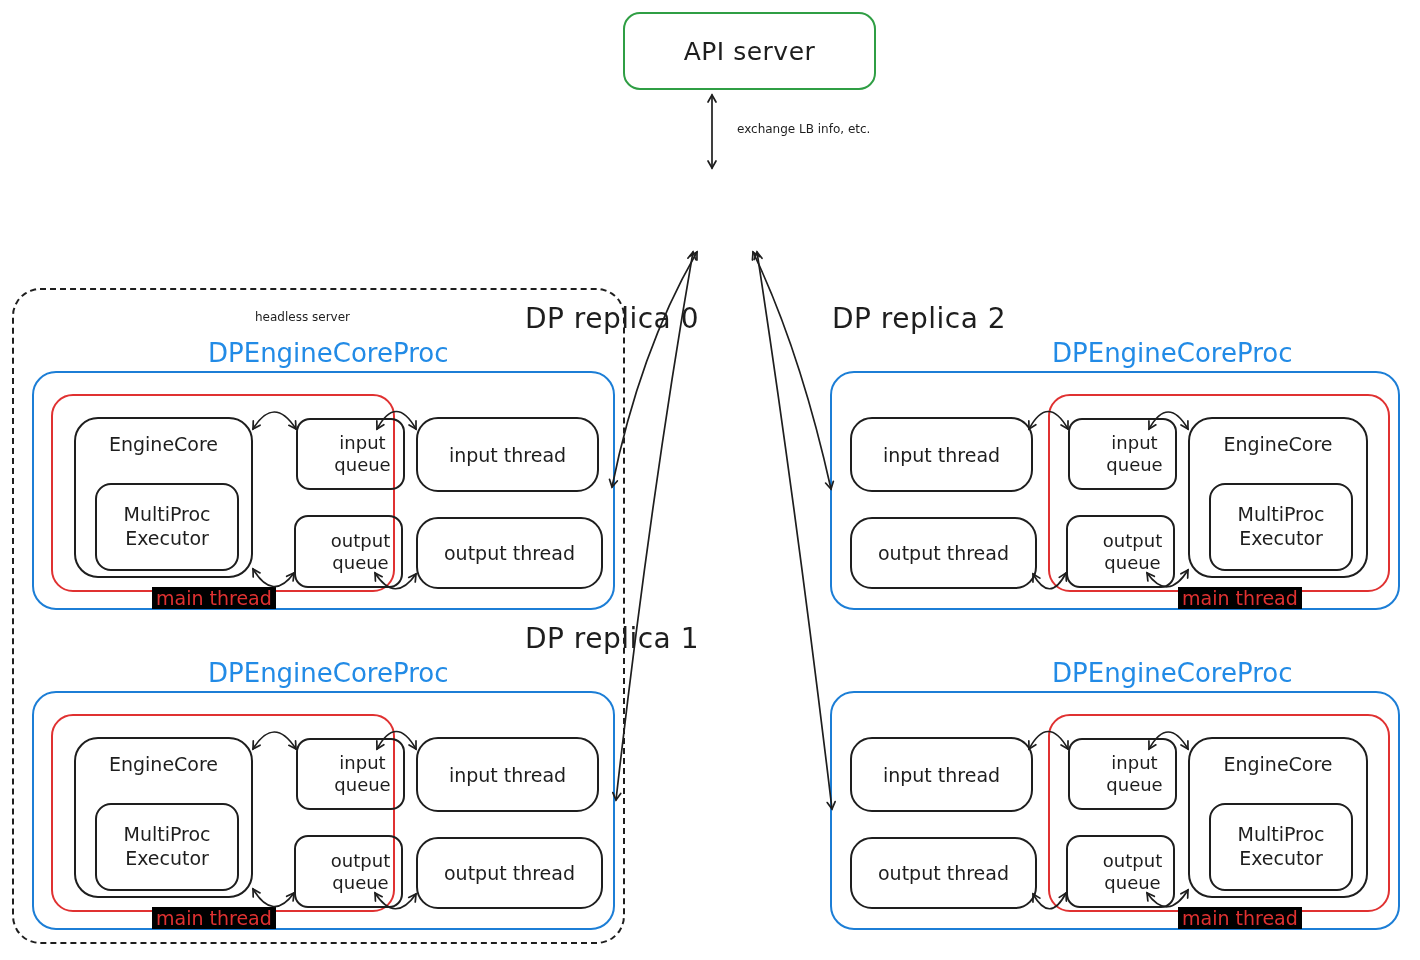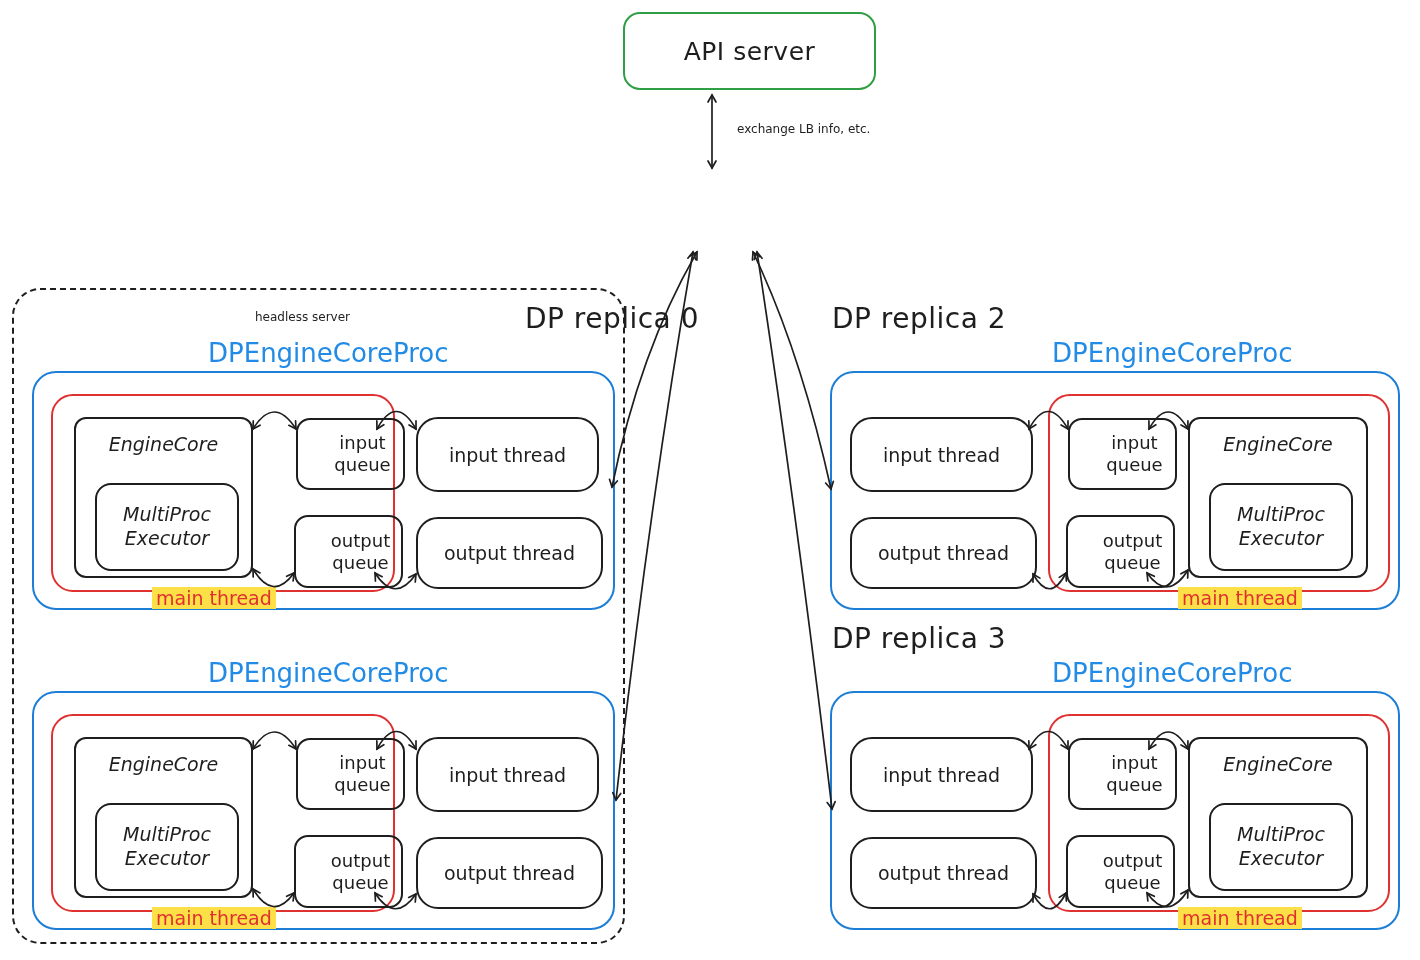--- a/index.html
+++ b/index.html
@@ -28,21 +28,21 @@
   .replica.left  .r-title { right:22px; }
   .replica.right .r-title { left:2px; }
   .r-proc { position:absolute; top:38px; font-size:26px; color:#228be6; white-space:nowrap; }
   .replica.left  .r-proc { left:176px; }
   .replica.right .r-proc { left:222px; }
   .blue-box { left:0; top:71px; width:583px; height:239px; border:2.5px solid #1c7ed6; border-radius:24px; }
   .replica.right .blue-box { width:570px; }
   .red-box { top:94px; width:344px; height:198px; border:2.5px solid #e03131; border-radius:22px; }
   .replica.left  .red-box { left:19px; }
   .replica.right .red-box { left:218px; width:342px; }
-  .engine-core { top:117px; width:179px; height:161px; border:2.8px solid #1e1e1e; border-radius:12px;font-style:italic; }
+  .engine-core { top:117px; width:179px; height:161px; border:2.8px solid #1e1e1e; border-radius:24px; }
   .replica.left  .engine-core { left:42px; }
   .replica.right .engine-core { left:358px; width:180px; }
   .ec-label { position:absolute; top:14px; width:100%; text-align:center; font-size:19px; }
   .executor {
     position:absolute; left:19px; top:64px; width:140px; height:84px;
     border:2.8px solid #1e1e1e; border-radius:16px; display:flex; align-items:center;
     justify-content:center; text-align:center; font-size:19px; line-height:1.25;
   }
   .q {
     position:absolute; border:2.8px solid #1e1e1e; border-radius:14px; display:flex;
@@ -55,21 +55,21 @@
   .replica.right .in-q  { left:238px; }
   .replica.right .out-q { left:236px; }
   .thread {
     position:absolute; border:2.8px solid #1e1e1e; border-radius:22px; display:flex;
     align-items:center; justify-content:center; font-size:19px;
   }
   .in-t  { top:117px; width:179px; height:71px; }
   .out-t { top:217px; width:183px; height:68px; }
   .replica.left  .in-t, .replica.left  .out-t { left:384px; }
   .replica.right .in-t, .replica.right .out-t { left:20px; }
-  .mt-label { position:absolute; top:287px; font-size:19px; color:#e03131; background:#fde047; padding:0 4px; white-space:nowrap; }
+  .mt-label { position:absolute; top:287px; font-size:19px; color:#e03131; background:#000000; padding:0 4px; white-space:nowrap; }
   .replica.left  .mt-label { left:120px; }
   .replica.right .mt-label { left:348px; }
   #arrow-layer { position:absolute; left:0; top:0; width:1420px; height:960px; pointer-events:none; }
   #arrow-layer path { fill:none; stroke:#1e1e1e; stroke-width:1.7px; stroke-linecap:round; }
 </style>
 </head>
 <body>
 
 <div id="stage">
 
@@ -103,20 +103,21 @@
     <div class="thread in-t">
         <span>input thread</span>
       </div>
     <div class="thread out-t">
         <span>output thread</span>
       </div>
     <div class="mt-label">main thread</div>
   </div>
 
   <div class="replica left" style="left:32px; top:620px;">
+    <div class="r-title">DP replica 1</div>
     <div class="r-proc">DPEngineCoreProc</div>
     <div class="box blue-box"></div>
     <div class="box red-box"></div>
     <div class="box engine-core">
       <div class="ec-label">EngineCore</div>
       <div class="executor">
         <span>MultiProc Executor</span>
       </div>
     </div>
     <div class="q in-q">
@@ -154,21 +155,20 @@
     <div class="thread in-t">
         <span>input thread</span>
       </div>
     <div class="thread out-t">
         <span>output thread</span>
       </div>
     <div class="mt-label">main thread</div>
   </div>
 
   <div class="replica right" style="left:830px; top:620px;">
-    <div class="r-title">DP replica 3</div>
     <div class="r-proc">DPEngineCoreProc</div>
     <div class="box blue-box"></div>
     <div class="box red-box"></div>
     <div class="box engine-core">
       <div class="ec-label">EngineCore</div>
       <div class="executor">
         <span>MultiProc Executor</span>
       </div>
     </div>
     <div class="q in-q">

